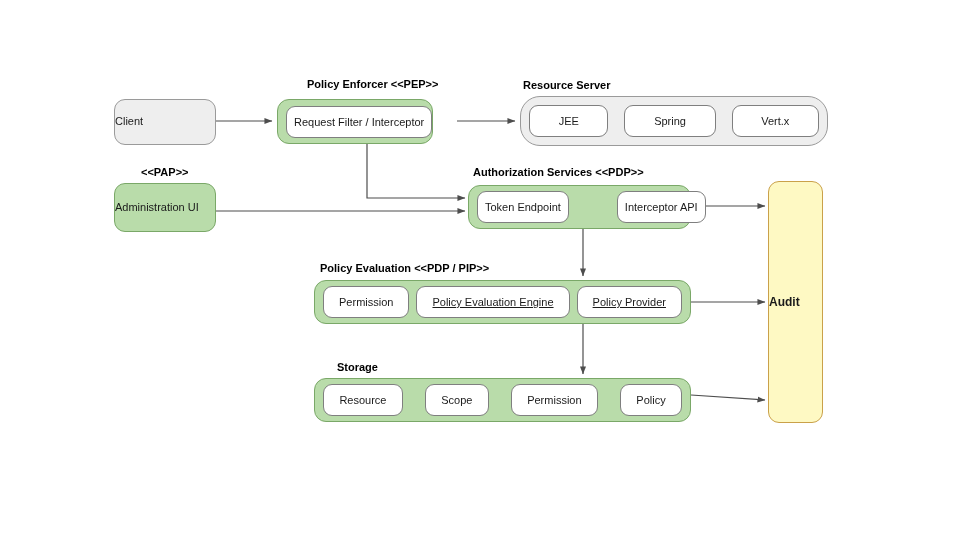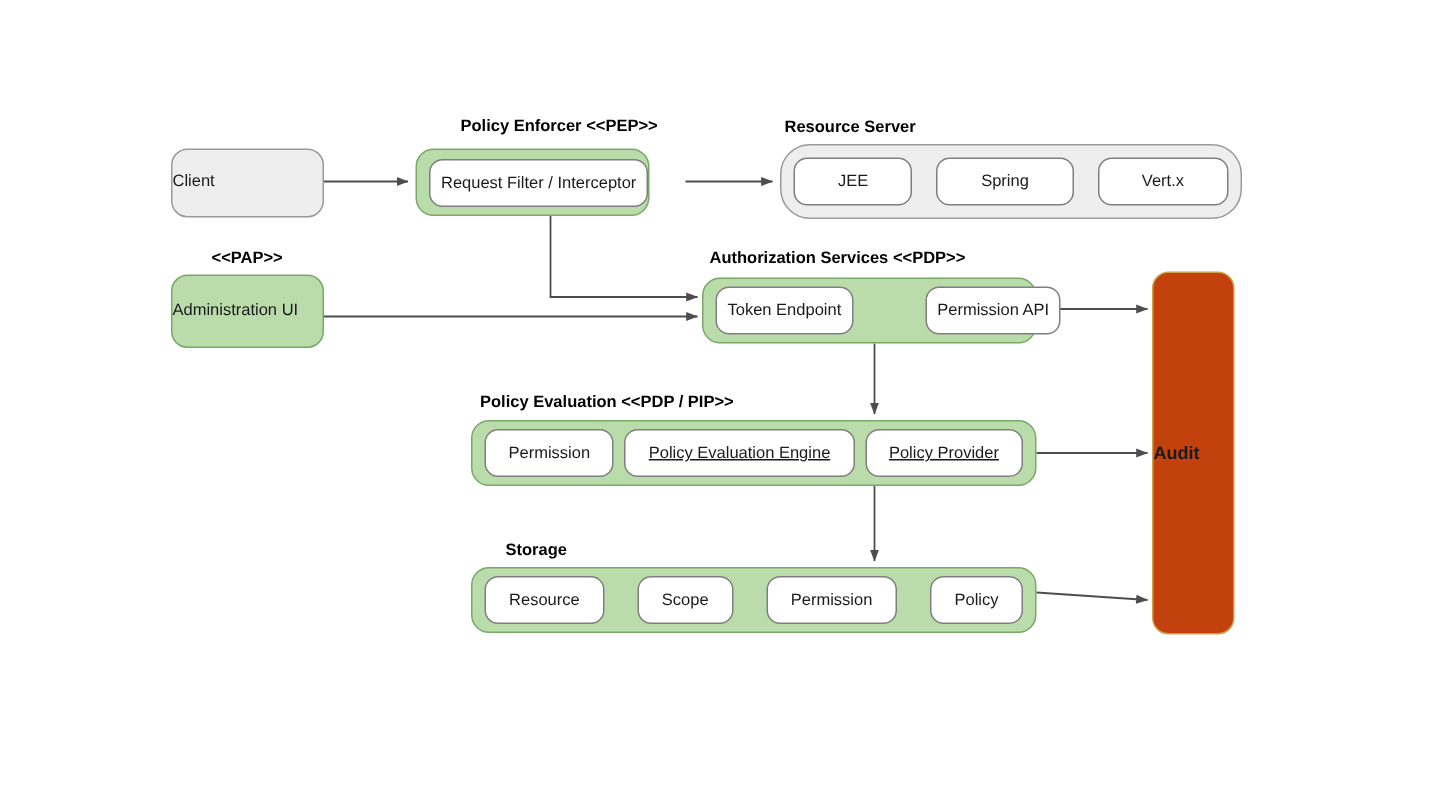--- a/index.html
+++ b/index.html
@@ -50,21 +50,21 @@
 
   
   .box-green {
     background: #b9dcaa;
     border: 1px solid #7aa868;
     border-radius: 11px;
   }
 
   
   .box-amber {
-    background: #c2410c;
+    background: #fef9c3;
     border: 1px solid #caa14a;
     border-radius: 11px;
     font-weight: bold;
     font-size: 12px;
   }
 
   
   .group-green {
     position: absolute;
     box-sizing: border-box;
@@ -174,21 +174,21 @@
 
   <div class="node box-green" style="left:114px; top:183px; width:102px; height:49px;">
     <span>Administration UI</span>
   </div>
 
   <div class="group-green gap-12" style="left:468px; top:185px; width:223px; height:44px;gap:36px;">
     <div class="chip wide-fill">
       <span>Token Endpoint</span>
     </div>
     <div class="chip wide-fill">
-      <span>Permission API</span>
+      <span>Interceptor API</span>
     </div>
   </div>
 
   <div class="node box-amber" style="left:768px; top:181px; width:55px; height:242px;">
     <span>Audit</span>
   </div>
 
   <div class="caption" style="left:320px; top:262px;">Policy Evaluation &lt;&lt;PDP / PIP&gt;&gt;</div>
 
   <div class="group-green gap-7" style="left:314px; top:280px; width:377px; height:44px;">

